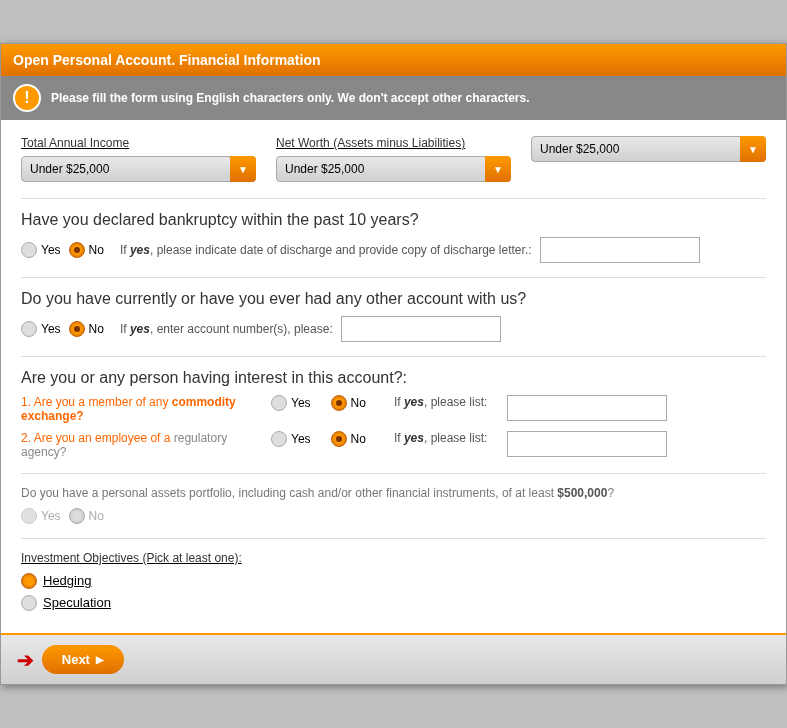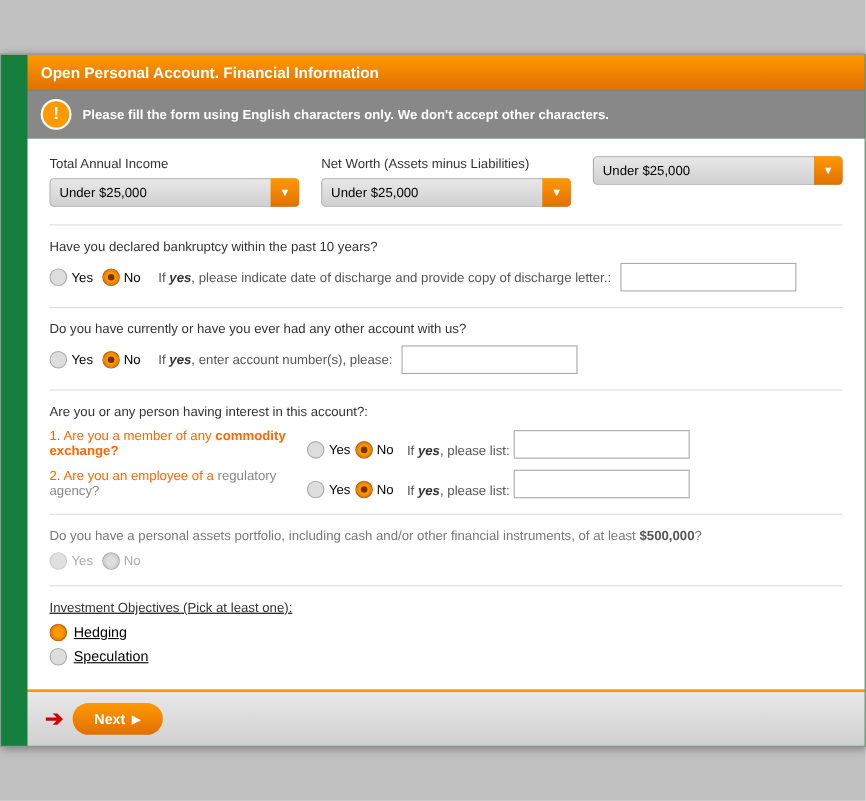--- a/index.html
+++ b/index.html
@@ -7,24 +7,23 @@
       font-family: Arial, sans-serif;
       font-size: 13px;
       background: #c0c0c0;
       display: flex;
       justify-content: center;
       align-items: center;
       min-height: 100vh;
     }
     .window {
       width: 787px;
-      background: #15803d;
+      background: #86efac;
       border: 1px solid #999;
       box-shadow: 2px 2px 8px rgba(0,0,0,0.4);
-      padding-left: 24px;
     }
     .title-bar {
       background: linear-gradient(to bottom, #f90, #e07000);
       color: white;
       font-weight: bold;
       font-size: 14px;
       padding: 8px 12px;
     }
     .alert-bar {
       background: #888;
@@ -59,20 +58,21 @@
     .row-3col {
       display: flex;
       gap: 20px;
       margin-bottom: 16px;
     }
     .col-field {
       display: flex;
       flex-direction: column;
       gap: 6px;
       flex: 1;
+      text-decoration: underline;
     }
     .field-label {
       font-size: 12px;
       color: #333;
       font-weight: normal;
     }
     .select-wrapper {
       position: relative;
     }
     .select-wrapper select {
@@ -106,21 +106,21 @@
     }
     .divider {
       border: none;
       border-top: 1px solid #ddd;
       margin: 12px 0;
     }
     .question-block {
       margin-bottom: 14px;
     }
     .question-text {
-      font-size: 12px;
+      font-size: 16px;
       color: #333;
       margin-bottom: 8px;
     }
     .radio-row {
       display: flex;
       align-items: center;
       gap: 8px;
       flex-wrap: wrap;
     }
     .radio-label {
@@ -167,22 +167,22 @@
       font-size: 12px;
       width: 160px;
       height: 26px;
     }
     .sub-questions {
       margin-top: 8px;
       margin-left: 0;
     }
     .sub-question-row {
       display: flex;
-      align-items: flex-end;
-      gap: 4px;
+      align-items: flex-start;
+      gap: 20px;
       margin-bottom: 8px;
     }
     .sub-question-label {
       font-size: 12px;
       color: #555;
       width: 230px;
     }
     .sub-question-label span {
       color: #f60;
     }

